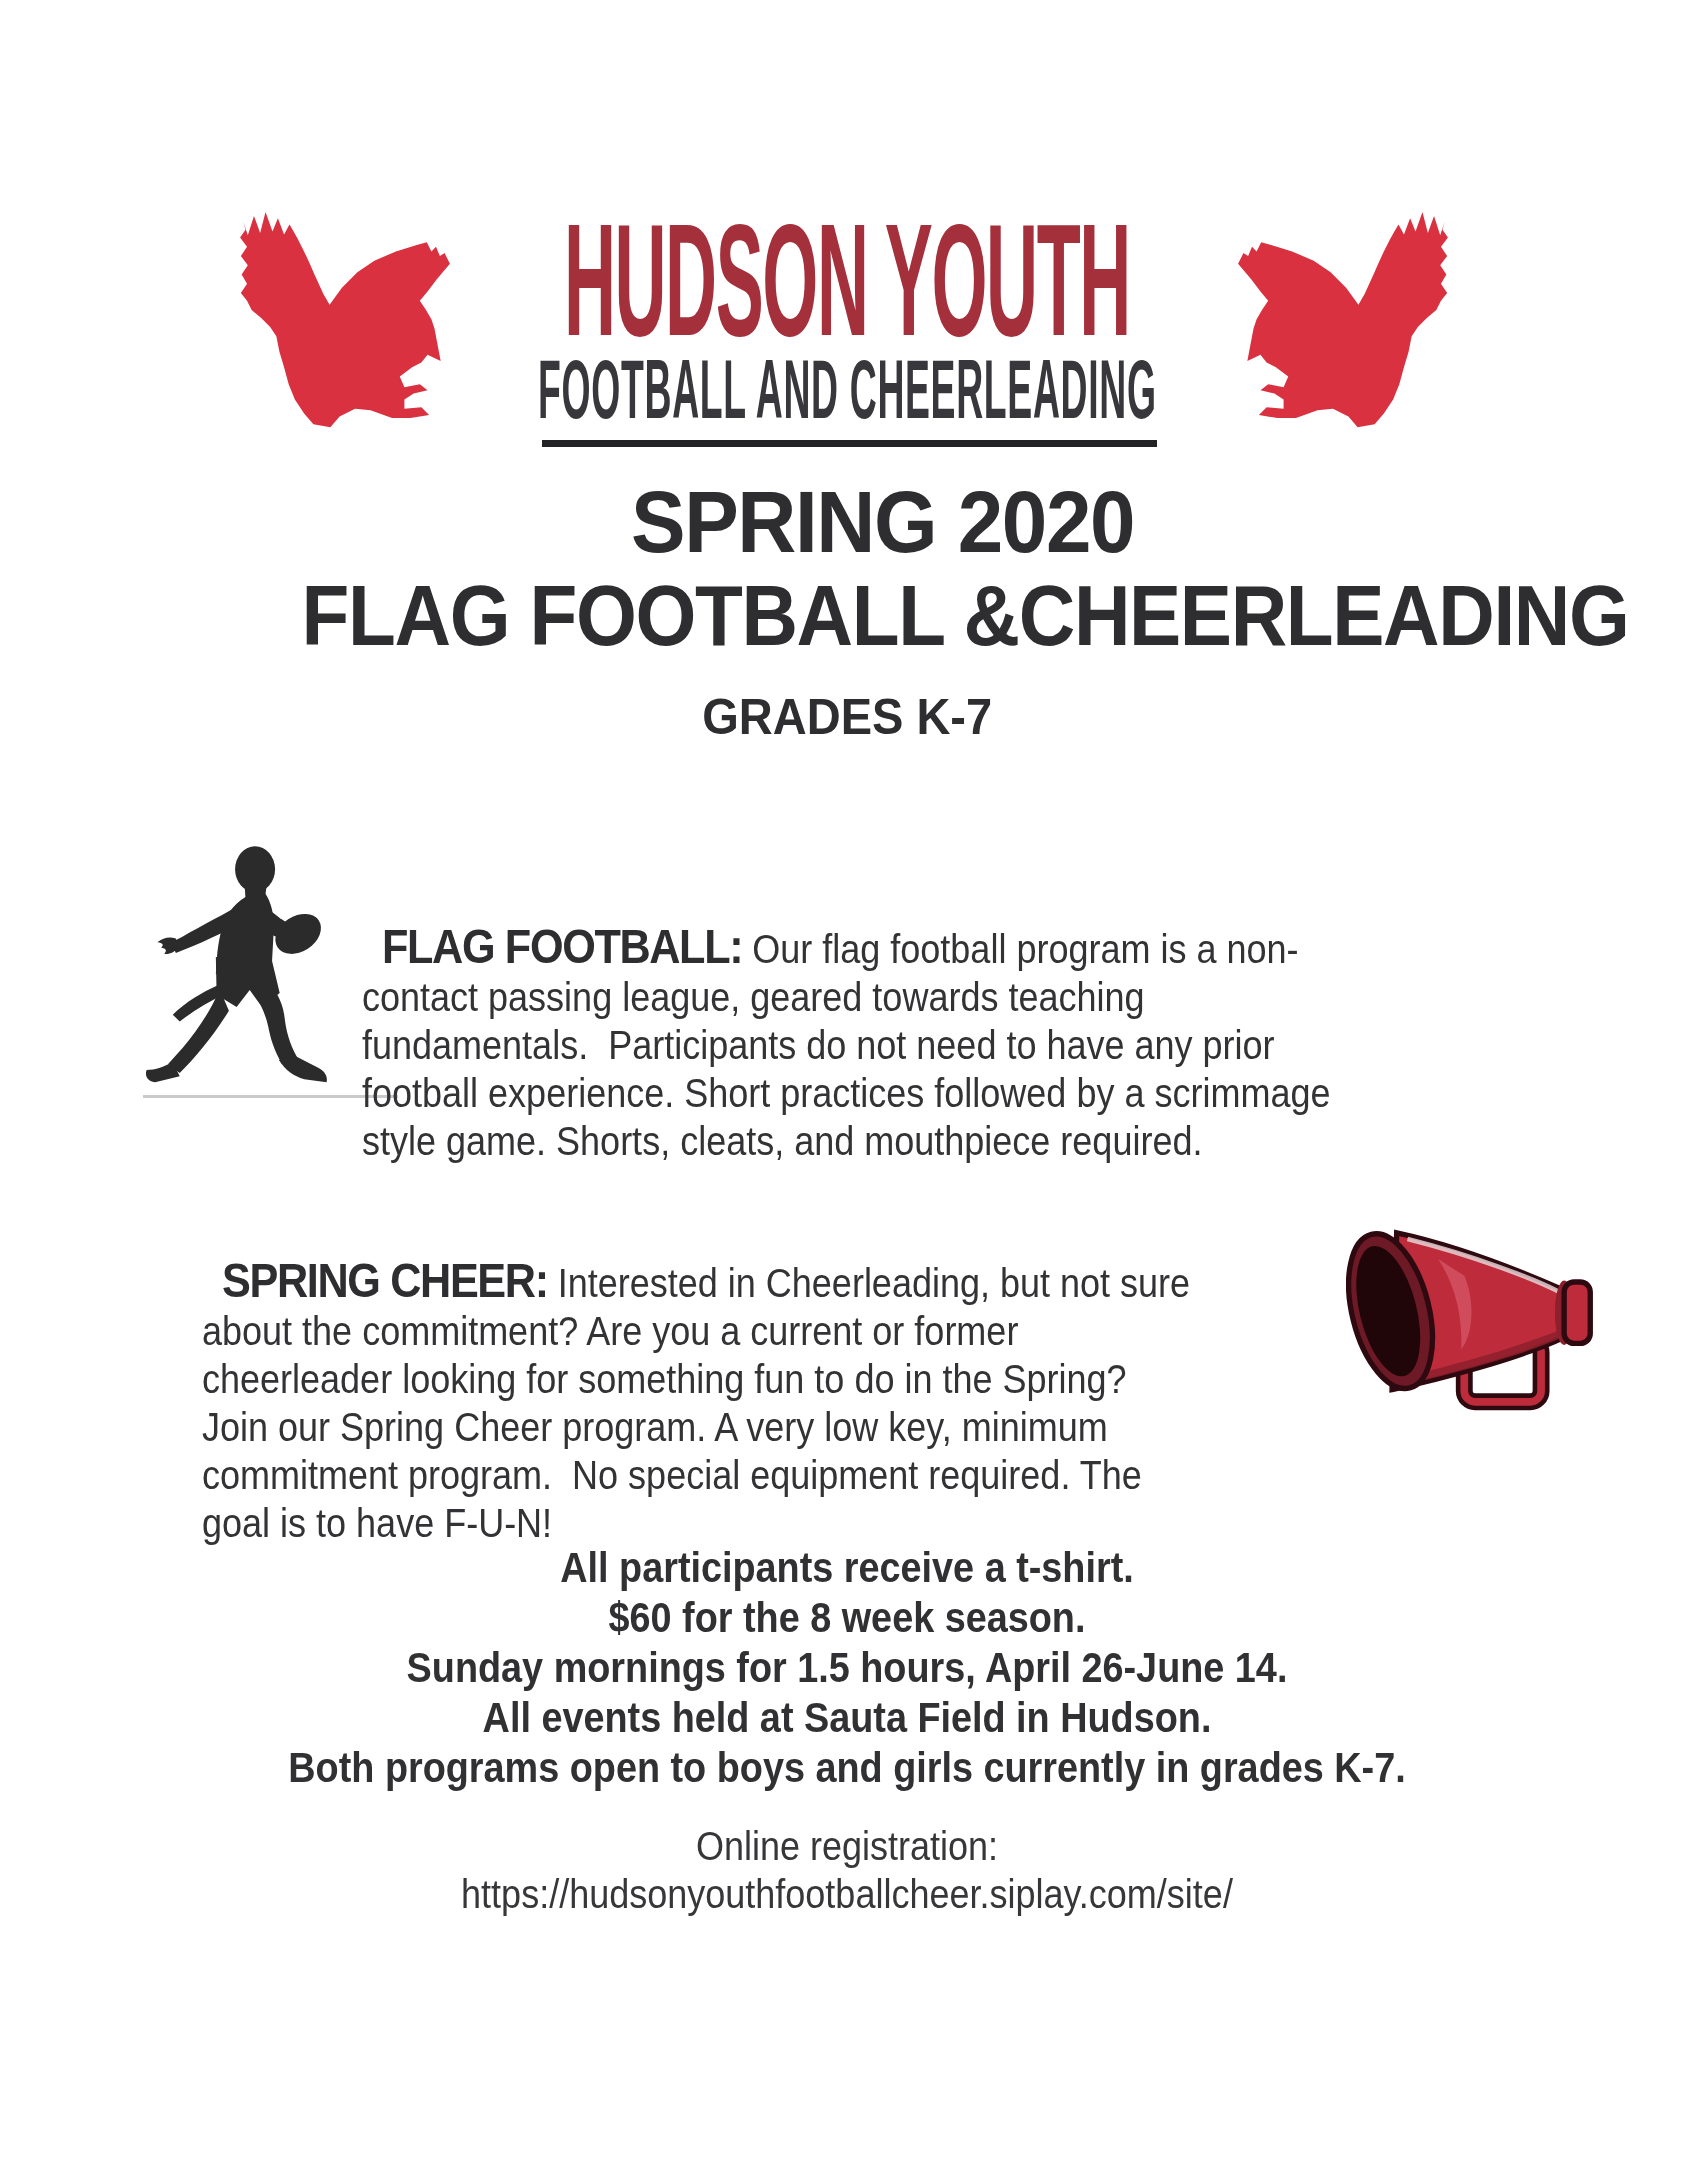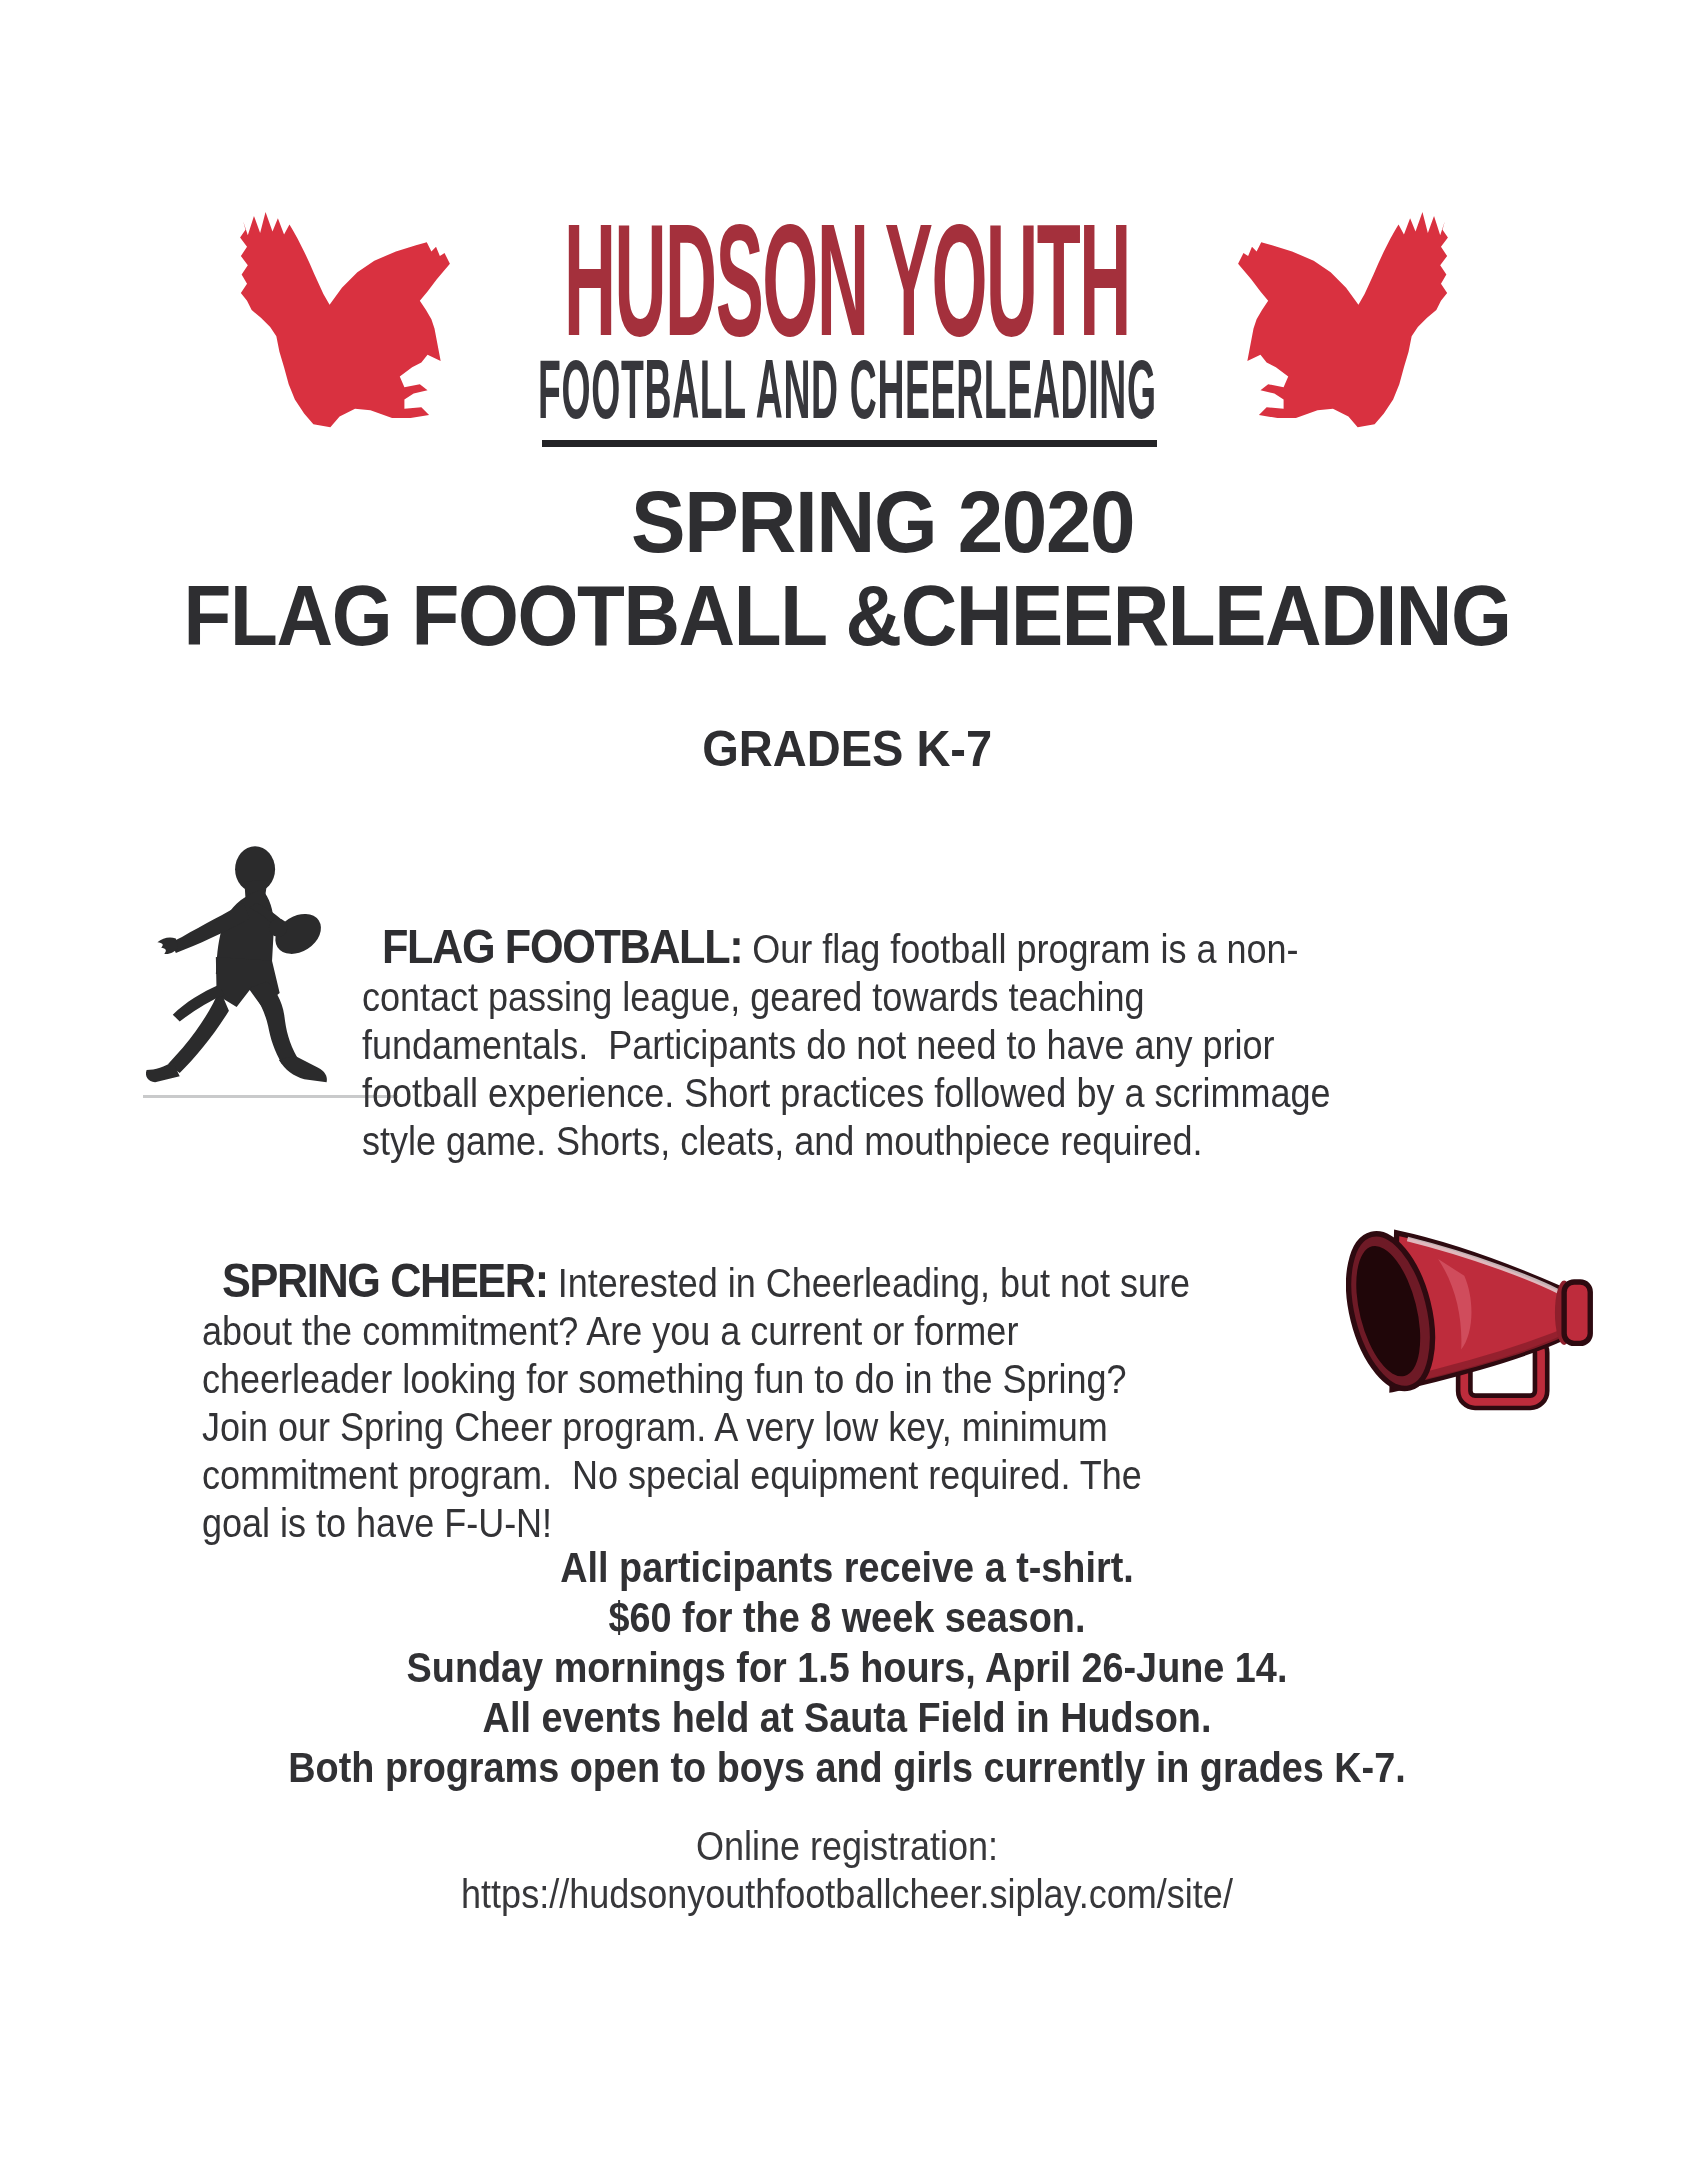--- a/index.html
+++ b/index.html
@@ -90,24 +90,24 @@
   <span class="squeeze">HUDSON YOUTH</span>
 </div>
 <div class="centerline org2" style="top:348px;">
   <span class="squeeze">FOOTBALL AND CHEERLEADING</span>
 </div>
 <div class="rule"></div>
 
 <div class="centerline season" style="top:478px;padding-left:36px;">
   <span class="squeeze">SPRING 2020</span>
 </div>
-<div class="centerline program" style="top:572px;">
+<div class="centerline program" style="top:572px;text-align:right;">
   <span class="squeeze">FLAG FOOTBALL &amp;CHEERLEADING</span>
 </div>
-<div class="centerline grades" style="top:724px;">
+<div class="centerline grades" style="top:692px;">
   <span class="squeeze">GRADES K-7</span>
 </div>
 
 <div class="abs" style="left:142px;top:841px;width:200px;height:255px;">
   <svg width="200" height="255" viewBox="0 0 260 330">
     <g fill="#2B2B2C">
       <ellipse cx="147" cy="36" rx="26" ry="30"></ellipse>
       <path d="M133,52 L163,50 L159,80 L135,80 Z"></path>
       <path d="M156,62 C132,70 116,84 108,102 C101,118 98,138 97,158 L96,172 L168,174 L171,120 C173,94 167,74 156,62 Z"></path>
       <path d="M132,80 C108,94 80,108 52,124 L38,131 L44,145 C74,133 104,120 140,100 Z"></path>

